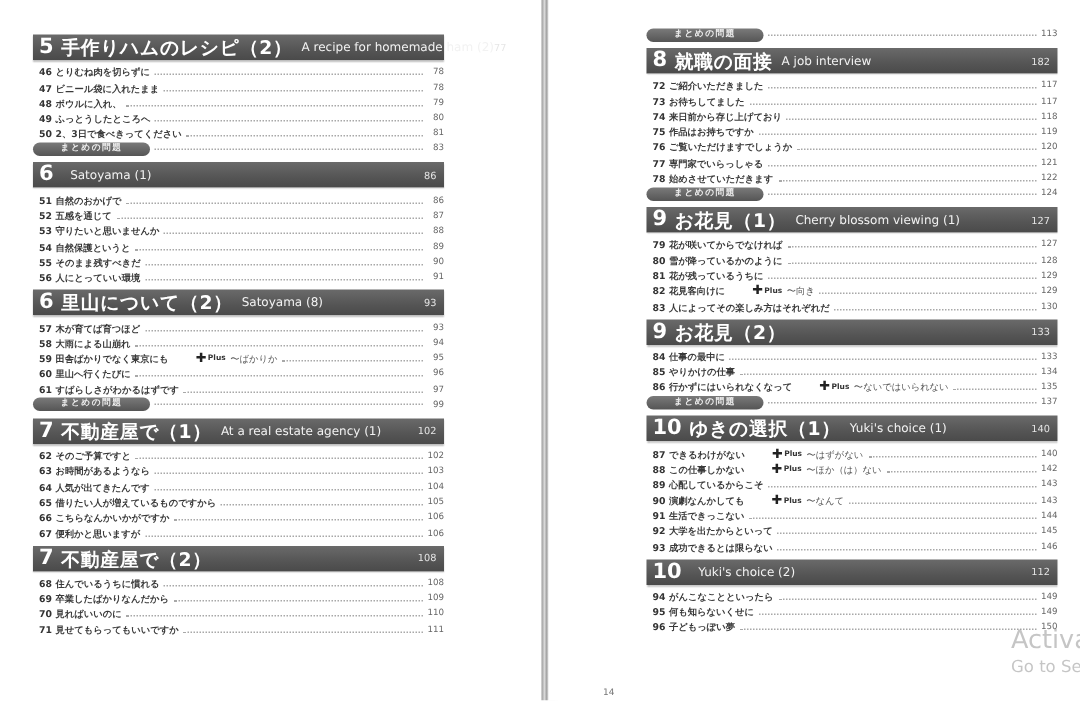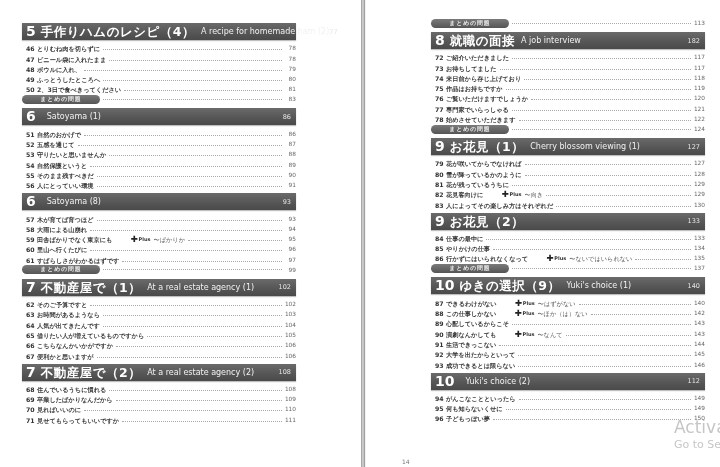--- a/index.html
+++ b/index.html
@@ -74,21 +74,21 @@
     .wm1 { top: 417px; font-size: 17px; left: 674px; }
     .wm2 { top: 438px; font-size: 11px; left: 674px; }
   </style>
 </head>
 <body>
 
 <div class="page page-left">
   <div class="toc" id="toc-left">
       <div class="chapter" style="margin-top: 23px;">
         <span class="ch-num">5</span>
-        <span class="ch-jp">手作りハムのレシピ（4）</span>
+        <span class="ch-jp">手作りハムのレシピ（2）</span>
         <span class="ch-en">A recipe for homemade ham (2)</span>
         <span class="ch-page">77</span>
       </div>
       <div class="entries" style="margin-top: 2px;">
         <div class="entry">
           <span class="num">46</span>
           <span class="txt">とりむね肉を切らずに</span>
           <span class="leader"></span>
           <span class="pg">78</span>
         </div>
@@ -160,20 +160,21 @@
         </div>
         <div class="entry">
           <span class="num">56</span>
           <span class="txt">人にとっていい環境</span>
           <span class="leader"></span>
           <span class="pg">91</span>
         </div>
       </div>
       <div class="chapter">
         <span class="ch-num">6</span>
+        <span class="ch-jp">里山について（2）</span>
         <span class="ch-en">Satoyama (8)</span>
         <span class="ch-page">93</span>
       </div>
       <div class="entries" style="margin-top: 2px;">
         <div class="entry">
           <span class="num">57</span>
           <span class="txt">木が育てば育つほど</span>
           <span class="leader"></span>
           <span class="pg">93</span>
         </div>
@@ -252,21 +253,20 @@
         <div class="entry">
           <span class="num">67</span>
           <span class="txt">便利かと思いますが</span>
           <span class="leader"></span>
           <span class="pg">106</span>
         </div>
       </div>
       <div class="chapter">
         <span class="ch-num">7</span>
         <span class="ch-jp">不動産屋で（2）</span>
-        <span class="ch-en">At a real estate agency (2)</span>
         <span class="ch-page">108</span>
       </div>
       <div class="entries" style="margin-top: 2px;">
         <div class="entry">
           <span class="num">68</span>
           <span class="txt">住んでいるうちに慣れる</span>
           <span class="leader"></span>
           <span class="pg">108</span>
         </div>
         <div class="entry">
@@ -429,21 +429,21 @@
           <span class="pg">135</span>
         </div>
       </div>
       <div class="review" style="margin-top: 1px;">
         <div class="pill">まとめの問題</div>
         <div class="leader"></div>
         <div class="pg">137</div>
       </div>
       <div class="chapter">
         <span class="ch-num">10</span>
-        <span class="ch-jp">ゆきの選択（9）</span>
+        <span class="ch-jp">ゆきの選択（1）</span>
         <span class="ch-en">Yuki's choice (1)</span>
         <span class="ch-page">140</span>
       </div>
       <div class="entries" style="margin-top: 2px;">
         <div class="entry">
           <span class="num">87</span>
           <span class="txt">できるわけがない</span>
           <span class="plus">
             <span class="cross">✚</span>
             <span class="plus-label">Plus</span>

